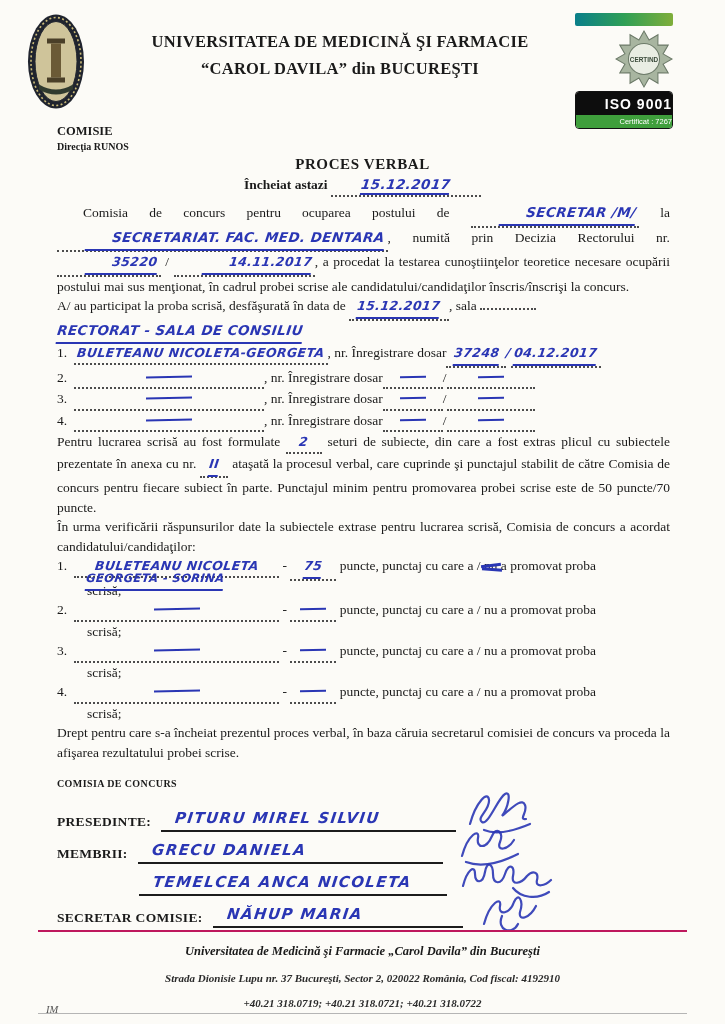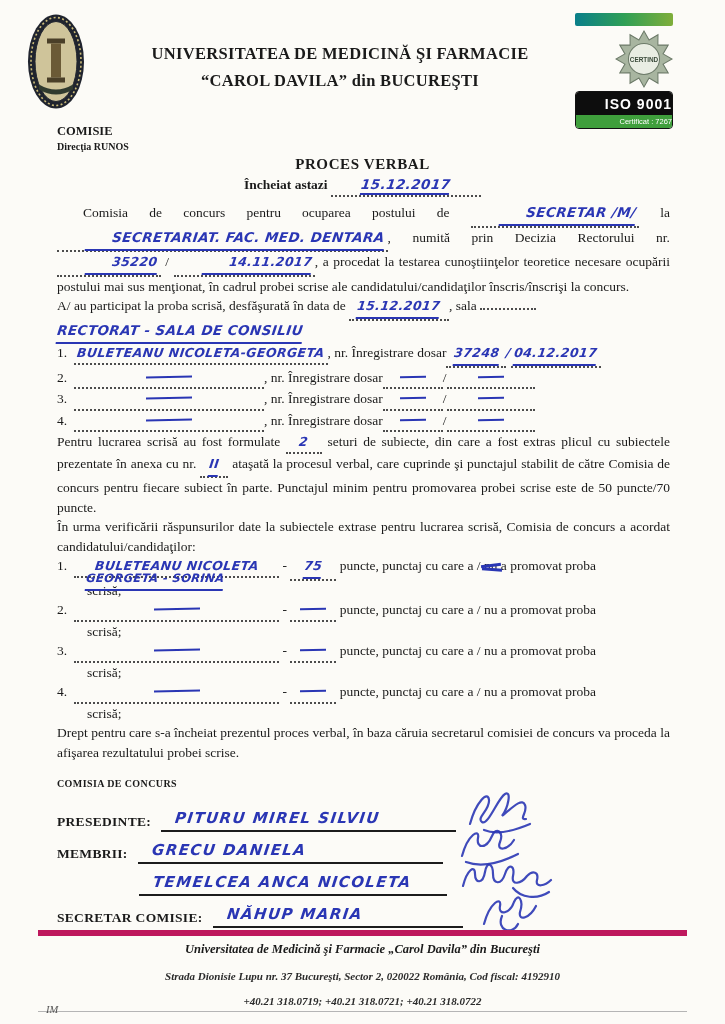--- a/index.html
+++ b/index.html
@@ -1,21 +1,21 @@
 <!DOCTYPE html>
 <html style="--hand-ink: #2a36b4; --iso-green: #3f9f3c; --cert-teal: #0a7f8a;"><head>
 <meta charset="utf-8">
 <style>
   *{box-sizing:border-box;margin:0;padding:0}
   html,body{background:#9a9a9a;font-family:"Liberation Serif","DejaVu Serif",serif}
   .page{position:relative;width:725px;height:1024px;margin:0 auto;background:#fcfbf7;color:#1a1a1a;overflow:hidden}
 
   
   .emblem{position:absolute;left:27px;top:13px;width:58px;height:97px}
-  .uni-name{position:absolute;left:100px;top:40px;width:480px;text-align:center;font-weight:bold;font-size:16.5px;line-height:27px;letter-spacing:.3px}
+  .uni-name{position:absolute;left:100px;top:28px;width:480px;text-align:center;font-weight:bold;font-size:16.5px;line-height:27px;letter-spacing:.3px}
   .badges{position:absolute;right:52px;top:13px;width:98px;text-align:right}
   .cert-bar{height:13px;width:98px;background:linear-gradient(90deg,var(--cert-teal,#0a7f8a),#2f9f56,#7fae3a);border-radius:2px;margin-bottom:4px}
   .certind{height:58px;margin-bottom:3px}
   .certind svg{width:58px;height:58px}
   .iso{width:98px;border-radius:4px;overflow:hidden;border:1px solid #111}
   .iso-main{background:#0d0d0d;color:#fff;font-family:"Liberation Sans",sans-serif;font-weight:bold;font-size:14px;letter-spacing:1px;padding:4px 0 3px}
   .iso-sub{background:var(--iso-green,#3f9f3c);color:#fff;font-family:"Liberation Sans",sans-serif;font-size:7.5px;padding:2px 0}
   .rectorat{position:absolute;left:57px;top:124px;font-weight:bold;font-size:12.5px}
   .runos{font-size:10px;margin-top:2px}
   .pv-title{position:absolute;left:0;right:0;top:156px;text-align:center;font-weight:bold;font-size:15px;letter-spacing:.6px}
@@ -52,21 +52,21 @@
   .crow{position:relative;display:flex;align-items:flex-end;height:26px;margin-bottom:6px;text-align:right}
   .clabel{font-weight:bold;font-size:13.5px;white-space:nowrap;margin-right:10px;letter-spacing:.3px}
   .cline{display:flex;align-items:flex-end;border-bottom:2px solid #1c1c1c;padding:0 6px 1px 14px;height:24px}
   .cw1{width:295px}.cw2{width:305px}.cw3{width:308px;margin-left:72px}.cw4{width:250px}
   .hand-lg{font-size:15px;letter-spacing:1.4px}
   .sig{position:absolute;width:110px;height:52px;z-index:2}
   .sig path{fill:none;stroke:var(--hand-ink,#2a36b4);stroke-width:2.2;stroke-linecap:round;opacity:.9}
   .sig1{left:405px;top:-20px}.sig2{left:395px;top:-16px}.sig3{left:400px;top:-14px;width:140px}.sig4{left:415px;top:-10px}
 
   
-  .footer{position:absolute;left:38px;right:38px;top:930px;height:82px;border-top:6px solid #be185d;padding-top:6px;text-align:center;background:#fcfbf7;z-index:3}
+  .footer{position:absolute;left:38px;right:38px;top:930px;height:82px;border-top:2px solid #be185d;padding-top:12px;text-align:center;background:#fcfbf7;z-index:3}
   .f1{font-weight:bold;font-style:italic;font-size:12.5px}
   .f2{font-weight:bold;font-style:italic;font-size:11px;margin-top:13px;color:#2b2b2b}
   .f3{font-size:9px;color:#8a8a8a;margin-top:4px;text-decoration:underline}
   .f-rule{border-top:1px solid #b5b5b5;margin-top:4px}
   .im{position:absolute;left:46px;top:1004px;font-style:italic;font-size:10.5px;color:#555;z-index:4}
 </style>
 </head>
 <body>
 
 <div class="page">

